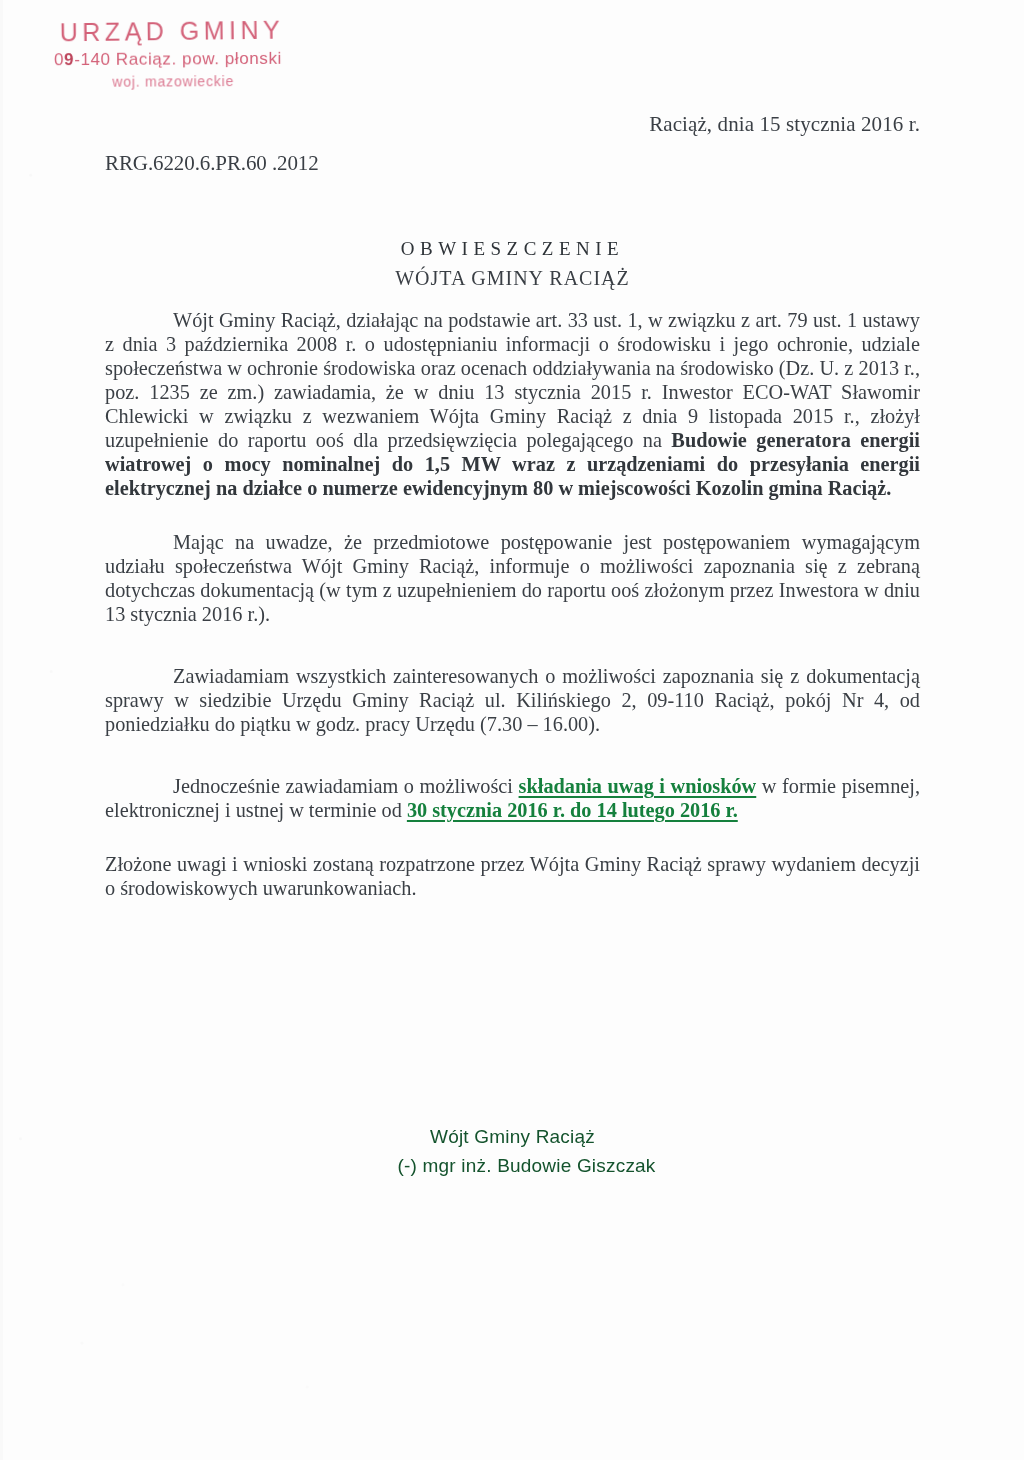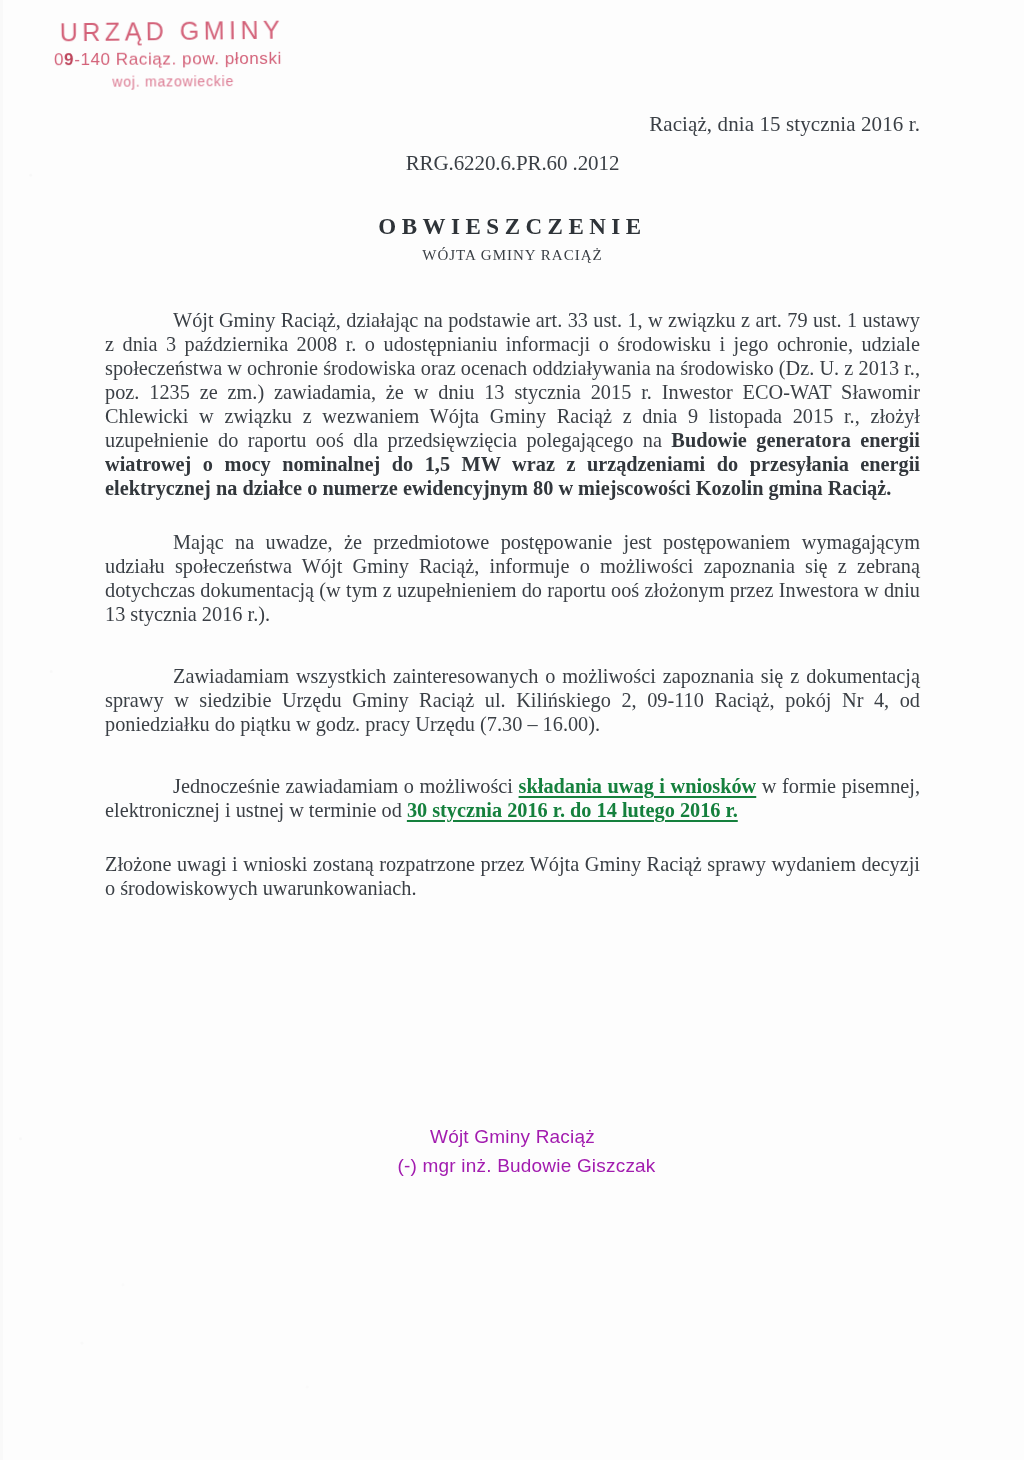--- a/index.html
+++ b/index.html
@@ -87,39 +87,39 @@
     width: 815px;
     font-size: 21px;
   }
   .meta-date {
     text-align: right;
     letter-spacing: 0.1px;
   }
   .meta-ref {
     margin-top: 14px;
     letter-spacing: -0.1px;
+  }
+
+  
+  .title-block {
+    position: absolute;
+    left: 105px;
+    top: 214px;
+    width: 815px;
     text-align: center;
   }
-
-  
-  .title-block {
-    position: absolute;
-    left: 105px;
-    top: 214px;
-    width: 815px;
-    text-align: center;
-  }
   .title-main {
-    font-size: 23px;
-    font-weight: 700;
+    font-size: 19px;
+    font-weight: 400;
     letter-spacing: 5.5px;
     color: #2e3338;
+    margin-top: 24px;
   }
   .title-sub {
-    font-size: 15px;
+    font-size: 20px;
     font-weight: 400;
     letter-spacing: 1.0px;
     margin-top: 7px;
     color: #3a3f45;
   }
 
   
   .body {
     position: absolute;
     left: 105px;
@@ -149,21 +149,21 @@
   }
 
   
   .signature {
     position: absolute;
     left: 105px;
     top: 1122px;
     width: 815px;
     text-align: center;
     font-family: "Liberation Sans", "DejaVu Sans", sans-serif;
-    color: #a21caf;
+    color: #14532d;
   }
   .sig-line {
     font-size: 19px;
     line-height: 29px;
     letter-spacing: 0.2px;
   }
   .sig-indent { padding-left: 28px; }
 </style>
 </head>
 <body>

